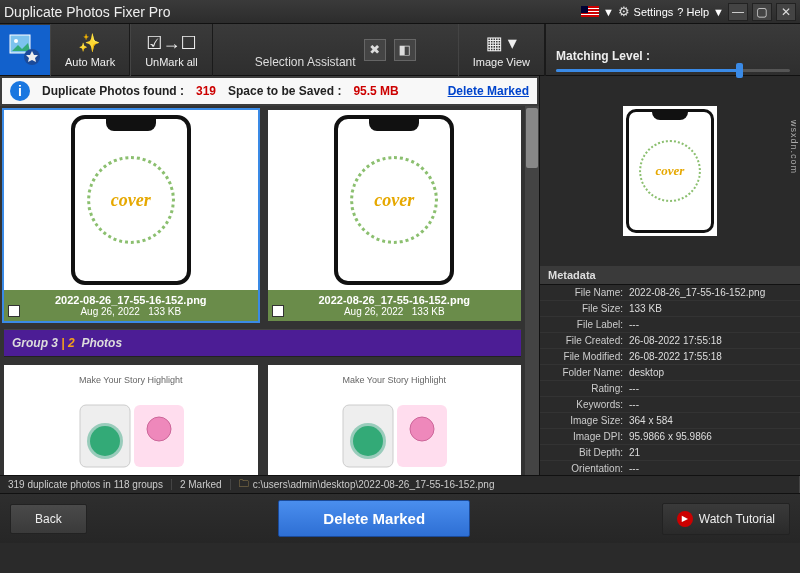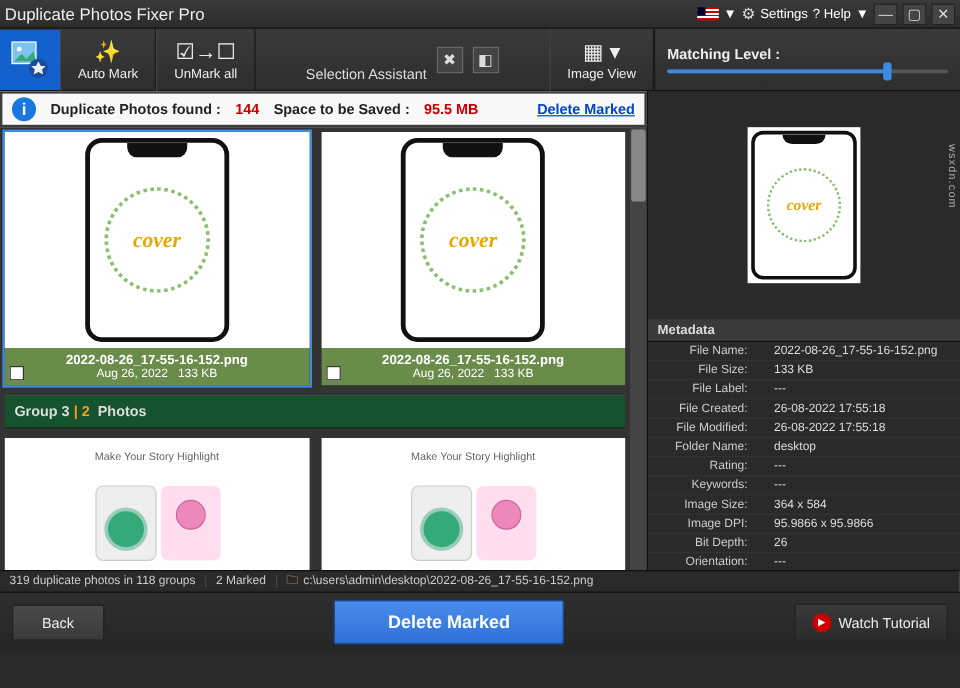--- a/index.html
+++ b/index.html
@@ -13,21 +13,21 @@
 .tb-txt { color:#fff; font-size:11px; }
 .winbtn { width:20px; height:18px; background:#444; display:flex; align-items:center; justify-content:center; font-size:12px; cursor:pointer; border:1px solid #222; }
 .gear { font-size:13px; }
 .toolbar { height: 52px; background: linear-gradient(#3a3a3a,#2e2e2e); display:flex; align-items:center; border-bottom:1px solid #111; }
 .logo { width:50px; height:50px; background:#1261cc; display:flex; align-items:center; justify-content:center; font-size:24px;}
 .tbtn { display:flex; flex-direction:column; align-items:center; justify-content:center; padding:4px 14px; color:#eee; font-size:11px; border-right:1px solid #1a1a1a; border-left:1px solid #444; height:52px; cursor:pointer; }
 .tbtn .ic { font-size:18px; margin-bottom:2px; }
 .tcenter { flex:1; display:flex; align-items:center; justify-content:center; gap:8px; }
 .sa-label { font-size:12px; color:#ddd;margin-top:24px; }
 .sa-btn { width:22px; height:22px; background:#444; border:1px solid #666; display:flex; align-items:center; justify-content:center; font-size:13px; cursor:pointer; }
-.matching { display:flex; flex-direction:column; padding:4px 10px; width:255px; border-left:1px solid #1a1a1a; height:52px; justify-content:center; gap:6px;}
+.matching { display:flex; flex-direction:column; padding:4px 10px; width:255px; border-left:1px solid #1a1a1a; height:52px; justify-content:flex-end; gap:6px;}
 .mlabel { font-size:12px; font-weight:bold; color:#eee;}
 .slider-wrap { display:flex; align-items:center; }
 .slider { flex:1; height:3px; background:#555; position:relative; border-radius:2px;}
 .slider-fill { position:absolute; height:100%; background:#3a8ae6; left:0; width:78%; border-radius:2px;}
 .slider-thumb { position:absolute; width:7px; height:15px; background:#3a8ae6; border-radius:2px; top:-6px; left:78%; margin-left:-3px; }
 .statsbar { height:30px; background:#f8f8f8; display:flex; align-items:center; padding:0 8px; gap:12px; border:2px solid #3c3c3c; color:#222; font-weight:bold; font-size:12px;}
 .info-icon { width:20px; height:20px; border-radius:50%; background:#1a77e0; color:#fff; display:flex; align-items:center; justify-content:center; font-size:14px; }
 .red { color:#c00; }
 .link { color:#0044cc; text-decoration:underline; margin-left:auto; cursor:pointer; }
 .main { display:flex; height:399px; }
@@ -40,36 +40,36 @@
 .thumb { background:#fff; height:180px; display:flex; align-items:center; justify-content:center; position:relative; }
 .phone { width:120px; height:170px; border:4px solid #111; border-radius:14px; background:#fff; position:relative; overflow:hidden;}
 .notch { position:absolute; top:0; left:50%; transform:translateX(-50%); width:50px; height:12px; background:#111; border-radius:0 0 8px 8px;}
 .cover { position:absolute; top:30px; left:10px; right:10px; bottom:30px; display:flex; align-items:center; justify-content:center;}
 .wreath { width:88px; height:88px; border:3px dotted #8bbf6f; border-radius:50%; display:flex; align-items:center; justify-content:center;}
 .covertxt { font-family:cursive; font-size:18px; color:#e6a800; font-weight:bold; font-style:italic;}
 .cardfoot { background:#6a8c4a; color:#fff; padding:4px; text-align:center; font-size:10px; position:relative;}
 .fname { font-weight:bold; font-size:11px;}
 .meta2 { font-size:10px;}
 .chk { position:absolute; left:4px; bottom:4px; width:12px; height:12px; background:#fff; border:1px solid #333;}
-.groupbar { background:#14532d; padding:6px 8px; font-size:12px; font-weight:bold; border-top:1px solid #444; border-bottom:1px solid #222;}
+.groupbar { background:#4c1d95; padding:6px 8px; font-size:12px; font-weight:bold; border-top:1px solid #444; border-bottom:1px solid #222;font-style:italic;}
 .orange { color:#f6a11a; }
 .thumb2 { background:#fff; height:115px; display:flex; align-items:center; justify-content:center; flex-direction:column; position:relative; overflow:hidden;}
 .story { font-size:9px; color:#666; margin-bottom:16px;}
 .scrollbar { width:14px; background:#444; position:relative;}
 .sb-thumb { position:absolute; left:1px; right:1px; top:2px; height:60px; background:#888; border-radius:2px;}
 .left-content { display:flex; flex:1; overflow:hidden;}
 .panel-title { background:#3a3a3a; padding:3px 8px; font-weight:bold; font-size:11px; border-bottom:1px solid #111;}
 .preview { flex:1; display:flex; align-items:center; justify-content:center; background:#2a2a2a; min-height:130px;}
 .preview .phone { width:88px; height:124px; border-width:3px; border-radius:10px;}
 .preview .notch { width:36px; height:8px;}
 .preview .wreath { width:62px; height:62px; border-width:2px;}
 .preview .covertxt { font-size:13px;}
 .preview .cover { top:18px; bottom:18px; left:6px; right:6px;}
 .metadata { flex:1; overflow-y:auto;}
-.mdrow { display:flex; padding:2px 4px; font-size:10px; border-bottom:1px solid #333;gap:16px;}
+.mdrow { display:flex; padding:2px 4px; font-size:10px; border-bottom:1px solid #333;}
 .mdkey { width:85px; text-align:right; color:#ccc; padding-right:6px;}
 .mdval { flex:1; color:#ddd; overflow:hidden; text-overflow:ellipsis; white-space:nowrap;}
 .statusbar { height:18px; background:#2a2a2a; display:flex; align-items:center; border-top:1px solid #111; font-size:10px; color:#ccc;}
 .status-seg { padding:0 8px; border-right:1px solid #444;text-align:right;}
 .status-seg.path { flex:1; display:flex; align-items:center; gap:4px;}
 .folder-ic { color:#e6c069;}
 .bottombar { height:50px; background:linear-gradient(#2e2e2e,#262626); display:flex; align-items:center; padding:0 10px; border-top:1px solid #111;}
 .btn-back { background:linear-gradient(#4a4a4a,#3a3a3a); border:1px solid #222; padding:7px 24px; color:#eee; font-size:12px; cursor:pointer; border-radius:2px;}
 .btn-delete { background:linear-gradient(#4a8eee,#2e6fd4); border:1px solid #1a4a9a; padding:9px 44px; color:#fff; font-size:15px; font-weight:bold; cursor:pointer; border-radius:2px; margin:0 auto;}
 .btn-tut { background:linear-gradient(#3a3a3a,#2a2a2a); border:1px solid #222; padding:7px 14px; color:#eee; font-size:12px; cursor:pointer; border-radius:2px; display:flex; align-items:center; gap:6px;}
@@ -130,21 +130,21 @@
         </div>
     </div>
   </div>
 </div>
 
 <div class="main">
   <div class="left">
     <div class="statsbar">
       <div class="info-icon">i</div>
       <span>Duplicate Photos found :</span>
-      <span class="red">144</span>
+      <span class="red">319</span>
       <span>Space to be Saved :</span>
       <span class="red">95.5 MB</span>
       <span class="link">Delete Marked</span>
     </div>
     <div class="left-content">
       <div class="gallery-inner">
         <div class="row2">
           <div class="card sel" style="flex:1">
             <div class="thumb">
               <div class="phone">
@@ -269,21 +269,21 @@
         <div class="mdrow">
           <div class="mdkey">Image Size:</div>
           <div class="mdval">364 x 584</div>
         </div>
         <div class="mdrow">
           <div class="mdkey">Image DPI:</div>
           <div class="mdval">95.9866 x 95.9866</div>
         </div>
         <div class="mdrow">
           <div class="mdkey">Bit Depth:</div>
-          <div class="mdval">26</div>
+          <div class="mdval">21</div>
         </div>
         <div class="mdrow">
           <div class="mdkey">Orientation:</div>
           <div class="mdval">---</div>
         </div>
       </div>
   </div>
 </div>
 
 <div class="statusbar">

